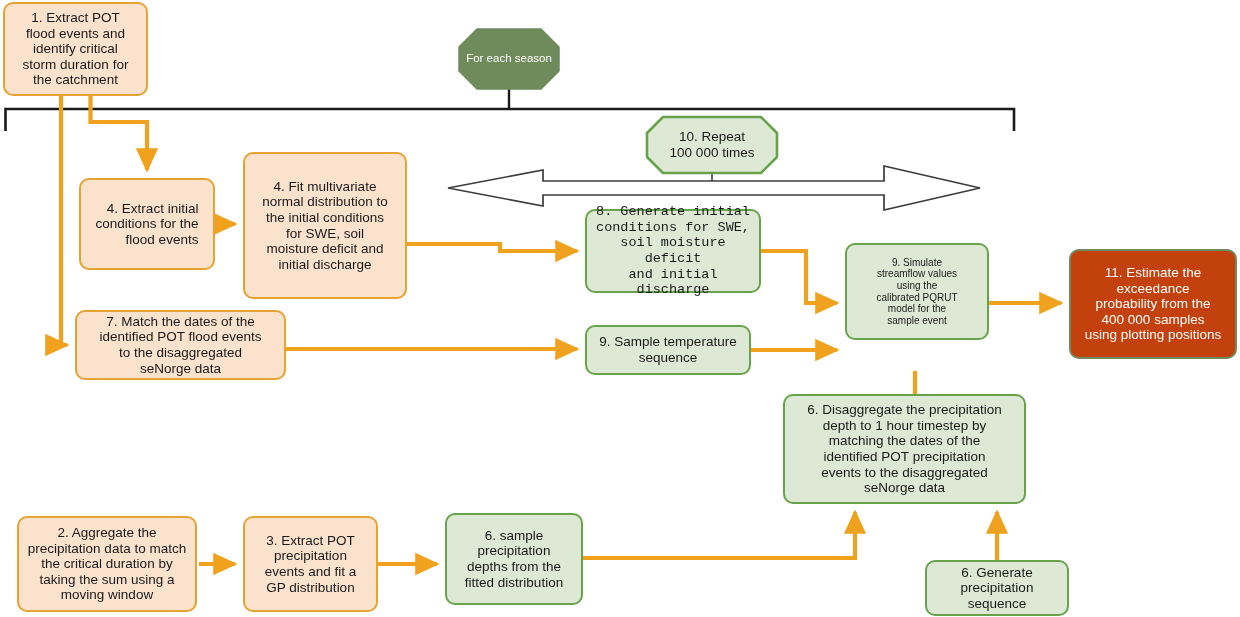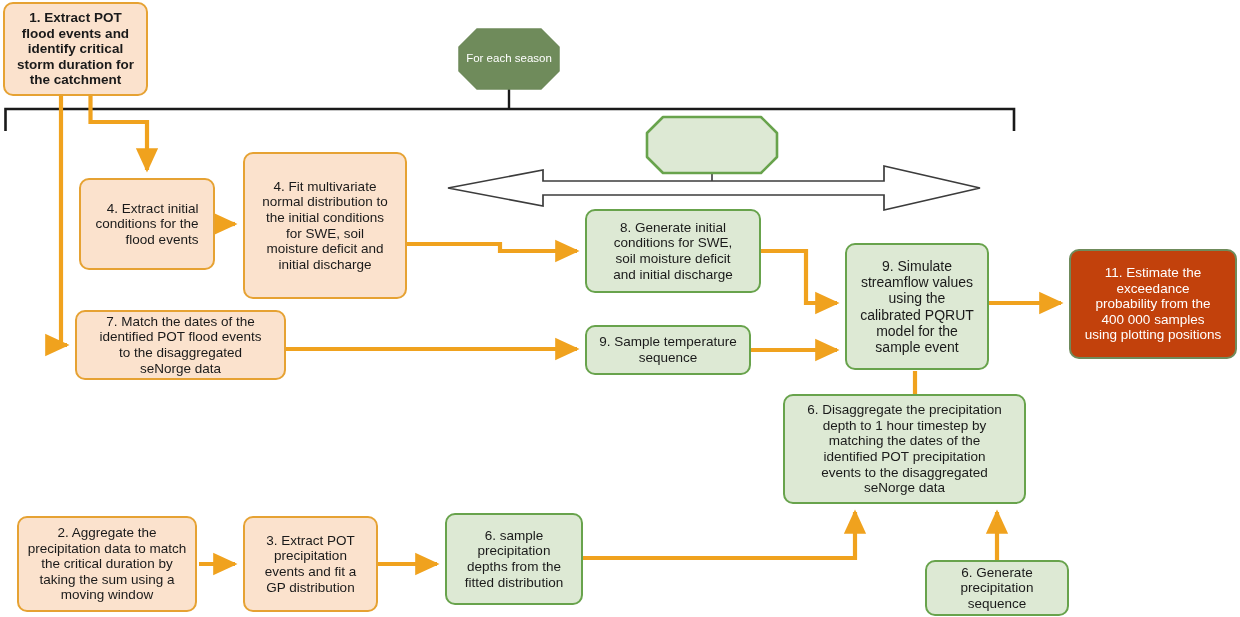--- a/index.html
+++ b/index.html
@@ -123,56 +123,60 @@
     </g>
 
     <g>
 
       <path d="M459,47 L477,29 L541,29 L559,47 L559,71 L541,89 L477,89 L459,71 Z" fill="#6f8b5b" stroke="#6f8b5b" stroke-width="1.5"></path>
 
       <path d="M647,133 L663,117 L761,117 L777,133 L777,157 L761,173 L663,173 L647,157 Z" fill="#dde9d4" stroke="#68a34c" stroke-width="2.6" stroke-linejoin="round"></path>
     </g>
   </svg>
 
-  <div class="node orange" style="left:3px;top:2px;width:145px;height:94px;font-size:13.5px;font-weight:bold;">
+  <div class="node orange" style="left:3px;top:2px;width:145px;height:94px;font-size:13.5px;">
     <span class="lbl">1. Extract POT
 flood events and
 identify critical
 storm duration for
 the catchment</span>
   </div>
 
   <div class="node hex" style="left:459px;top:29px;width:100px;height:60px;">
     <span class="hex-inner" style="font-size:11.5px;color:#ffffff;">For each  season</span>
   </div>
 
+  <div class="node hex" style="left:647px;top:117px;width:130px;height:56px;">
+    <span class="hex-inner" style="font-size:13.5px;color:#1a1a1a;">10. Repeat
+100 000 times</span>
+  </div>
 
   <div class="node orange" style="left:79px;top:178px;width:136px;height:92px;font-size:13.5px;text-align:right;">
     <span class="lbl">4. Extract initial
 conditions for the
 flood events</span>
   </div>
 
   <div class="node orange" style="left:243px;top:152px;width:164px;height:147px;font-size:13.5px;text-align:center;">
     <span class="lbl">4. Fit multivariate
 normal distribution to
 the  initial conditions
 for SWE, soil
 moisture deficit and
 initial discharge</span>
   </div>
 
-  <div class="node green" style="left:585px;top:209px;width:176px;height:84px;font-size:13.5px;">
+  <div class="node green" style="left:585px;top:209px;width:176px;height:84px;font-size:13.5px;font-family:Liberation Mono, monospace;">
     <span class="lbl">8. Generate initial
 conditions for SWE,
 soil moisture deficit
 and initial discharge</span>
   </div>
 
-  <div class="node green" style="left:845px;top:243px;width:144px;height:127px;font-size:14px;">
+  <div class="node green" style="left:845px;top:243px;width:144px;height:97px;font-size:10px;">
     <span class="lbl">9. Simulate
 streamflow values
 using the
 calibrated PQRUT
 model for the
 sample event</span>
   </div>
 
   <div class="node darkgreen" style="left:1069px;top:249px;width:168px;height:110px;font-size:13.5px;">
     <span class="lbl">11. Estimate the

